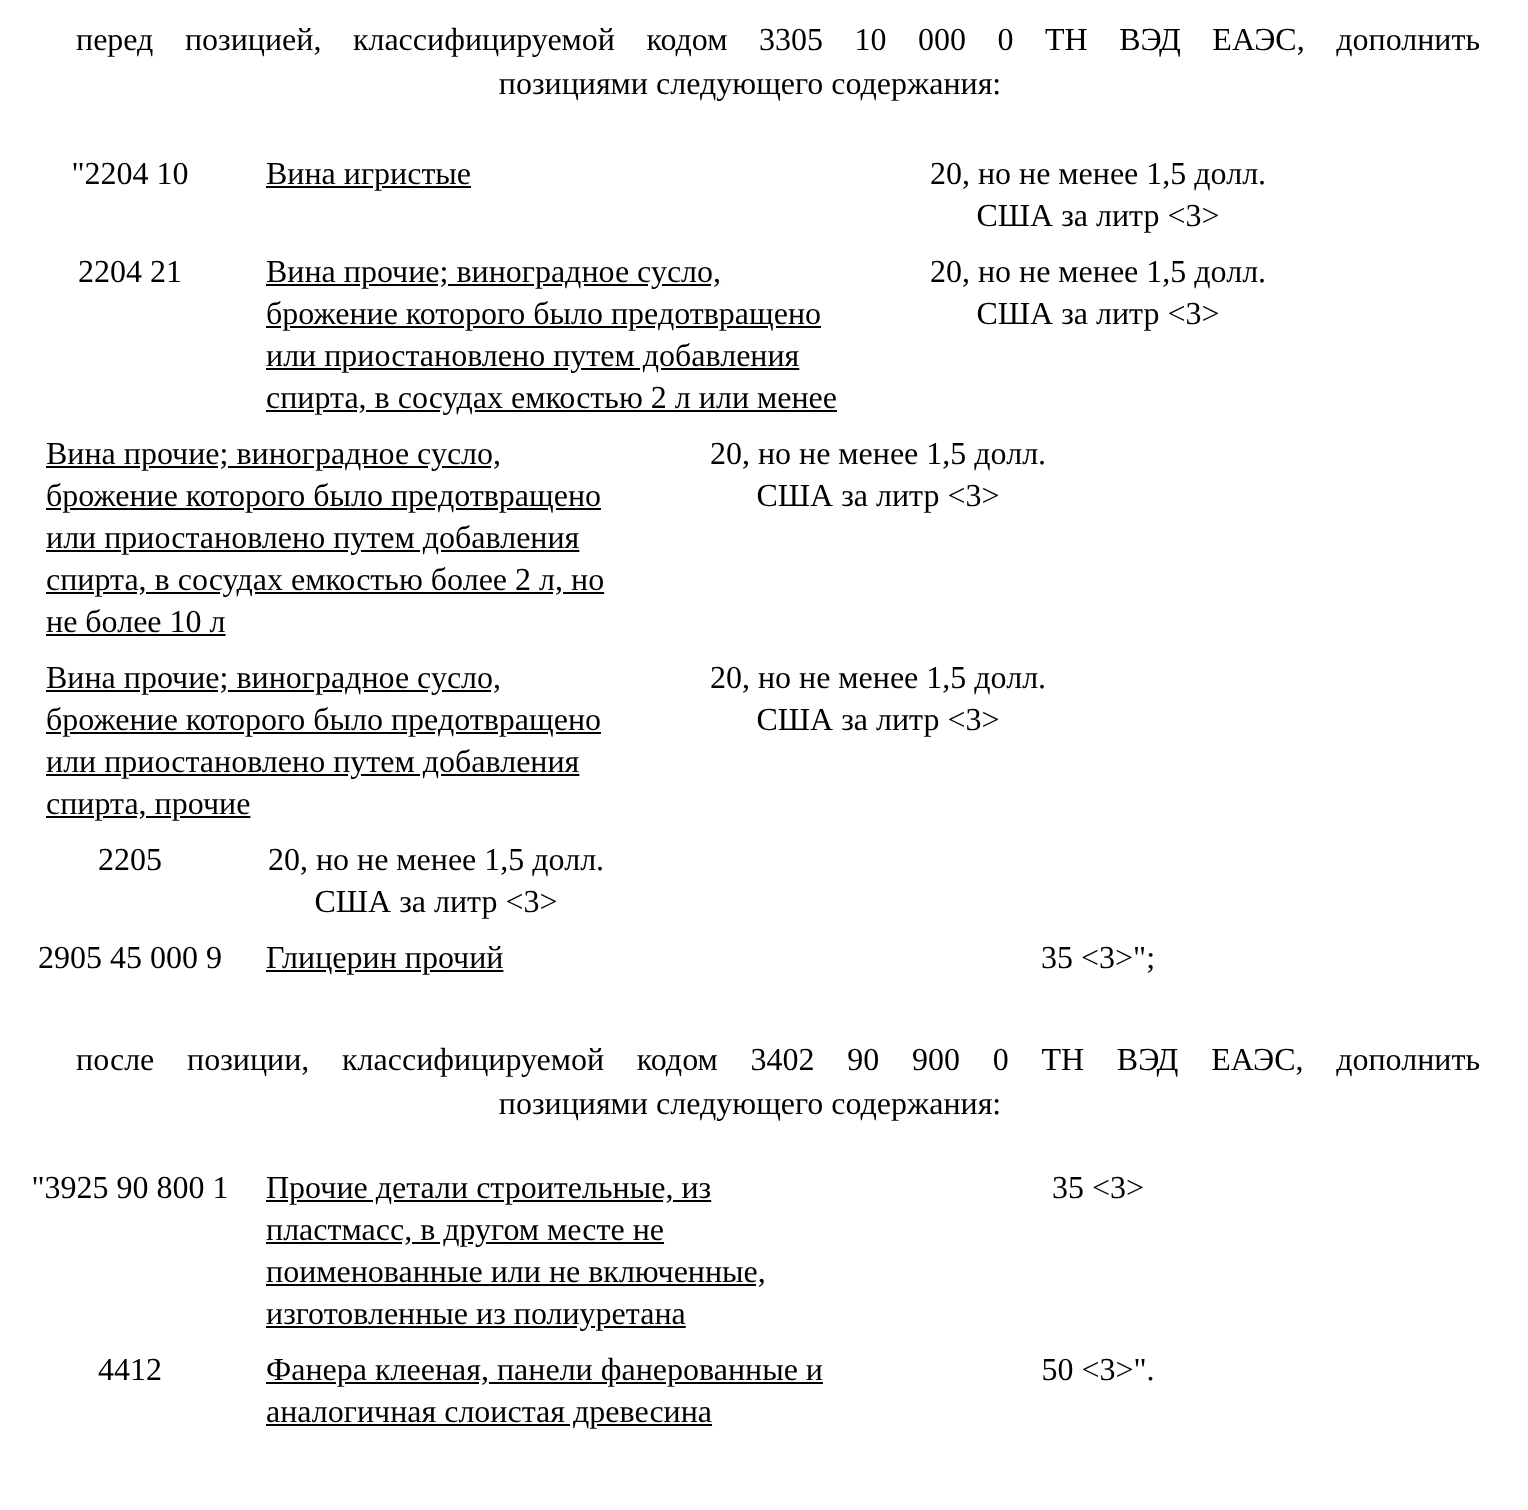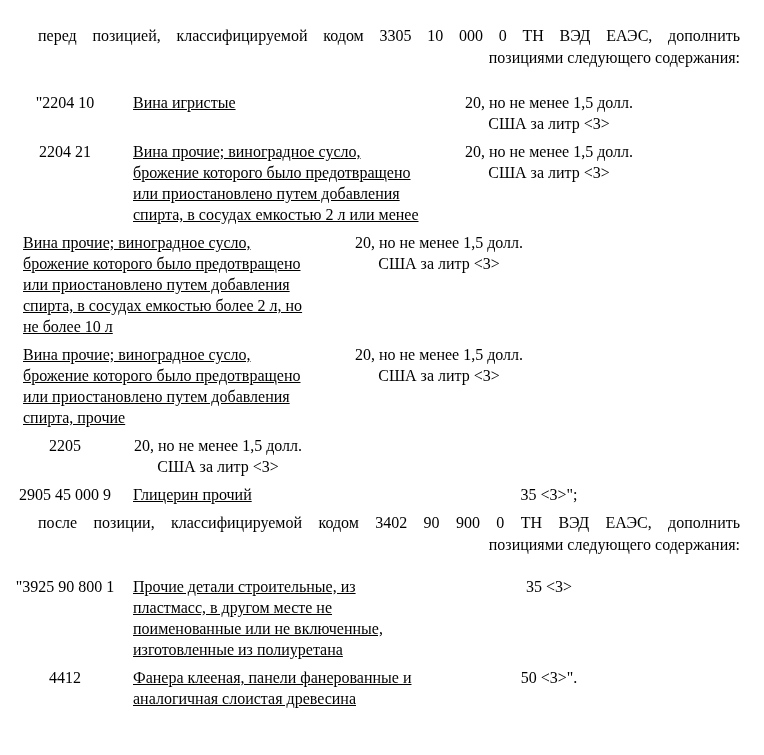--- a/index.html
+++ b/index.html
@@ -9,34 +9,34 @@
     background: #ffffff;
     color: #000000;
     font-family: "Liberation Serif", "DejaVu Serif", serif;
     font-size: 16px;
     overflow: hidden;
   }
   .doc {
     box-sizing: border-box;
     width: 764px;
     height: 755px;
-    padding: 25px 24px 20px 10px;
+    padding: 10px 24px 20px 10px;
   }
   .intro { line-height: 22px; }
   .intro-line-1 {
     text-indent: 28px;
     text-align: justify;
     text-align-last: justify;
   }
-  .intro-line-2 { text-align: right; }
+  .intro-line-2 { text-align: center; }
 
   .tbl { }
   .tbl-1 { margin-top: 23px; }
   .tbl-2 { margin-top: 20px; }
-  .intro-2 { margin-top: 7px; }
+  .intro-2 { margin-top: 30px; }
 
   .row {
     display: flex;
     align-items: flex-start;
     margin-bottom: 7px;
     line-height: 21px;
   }
   .cell-code {
     flex: 0 0 110px;
     width: 110px;

